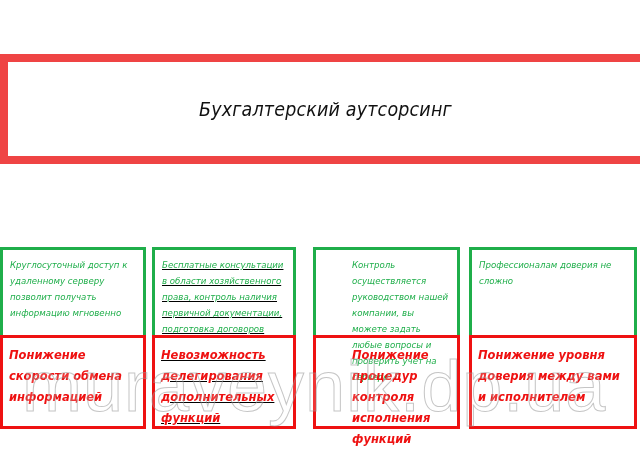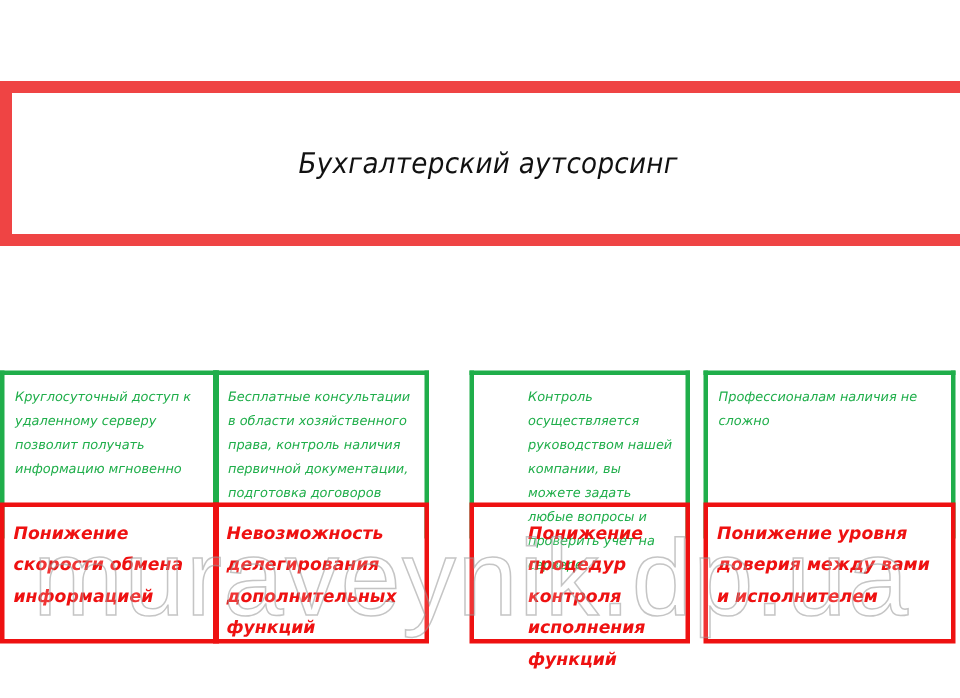--- a/index.html
+++ b/index.html
@@ -29,21 +29,21 @@
     .card-bottom {
       position: absolute; top: 335px; height: 94px;
       border: 3px solid #ee1111; box-sizing: border-box;
       padding: 7px 4px 4px 6px;
     }
     .card-bottom .txt {
       color: #ee1111; font-style: italic; font-weight: bold; font-size: 11.5px; line-height: 21px;
       font-family: "DejaVu Sans", sans-serif;
     }
     .c1 { left: 0; width: 146px; }
-    .c2 { left: 142px; width: 144px; }
+    .c2 { left: 152px; width: 144px; text-decoration: underline; }
     .c3 { left: 313px; width: 147px; padding-left: 36px; }
     .c4 { left: 469px; width: 168px; }
     .watermark {
       position: absolute; left: 22px; top: 345px; width: 620px;
       font-family: "Liberation Sans", sans-serif; font-size: 72px; letter-spacing: 1px;
       color: rgba(255,255,255,0.15);
       -webkit-text-stroke: 1px rgba(150,150,150,0.55);
       pointer-events: none; white-space: nowrap;
     }
   </style>
@@ -57,21 +57,21 @@
 <div class="card-top c1">
   <div class="txt">Круглосуточный доступ к удаленному серверу позволит получать информацию мгновенно</div>
 </div>
 <div class="card-top c2">
   <div class="txt">Бесплатные консультации в области хозяйственного права, контроль наличия первичной документации, подготовка договоров</div>
 </div>
 <div class="card-top c3">
   <div class="txt">Контроль осуществляется руководством нашей компании, вы можете задать любые вопросы и проверить учет на сервере</div>
 </div>
 <div class="card-top c4">
-  <div class="txt">Профессионалам наличия не сложно</div>
+  <div class="txt">Профессионалам доверия не сложно</div>
 </div>
 
 <div class="card-bottom c1">
   <div class="txt">Понижение скорости обмена информацией</div>
 </div>
 <div class="card-bottom c2">
   <div class="txt">Невозможность делегирования дополнительных функций</div>
 </div>
 <div class="card-bottom c3">
   <div class="txt">Понижение процедур контроля исполнения функций</div>

